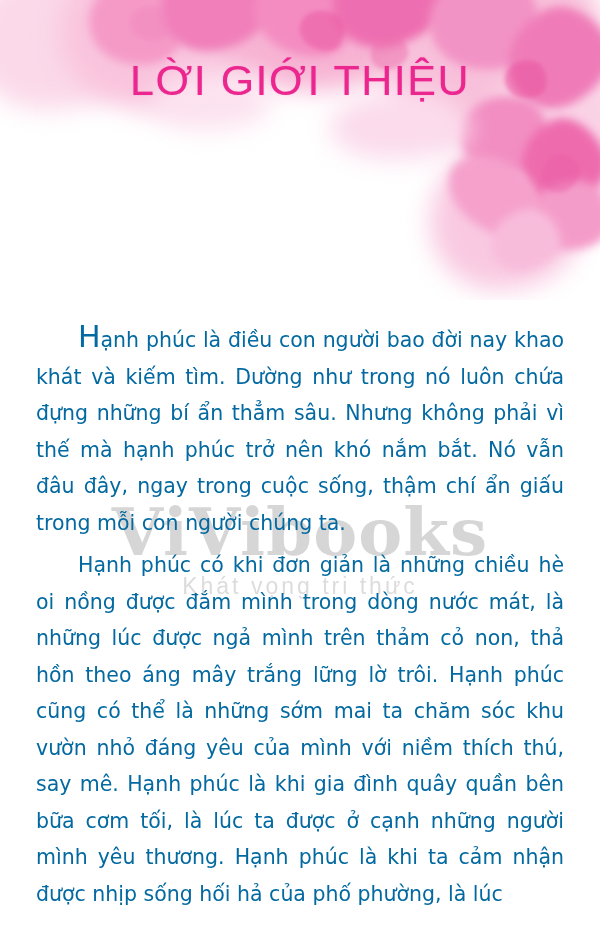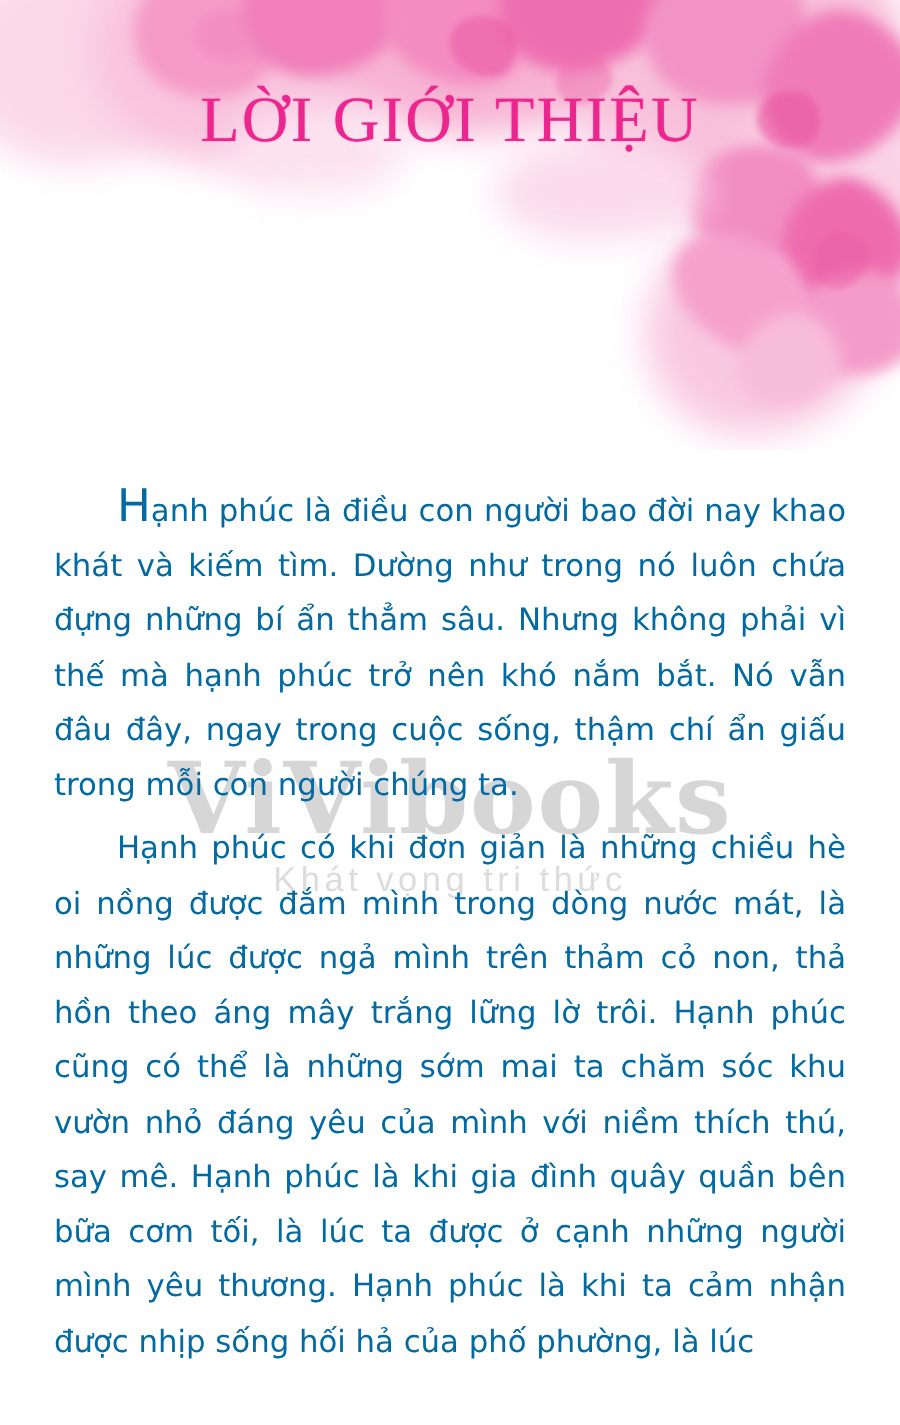--- a/index.html
+++ b/index.html
@@ -45,21 +45,21 @@
     filter: blur(12px);
   }
 
   
   .title {
     position: absolute;
     top: 56px;
     left: 0;
     width: 600px;
     text-align: center;
-    font-family: Liberation Serif, serif;
+    font-family: Liberation Sans, sans-serif;
     font-size: 43px;
     letter-spacing: 1.5px;
     font-weight: 400;
     color: #ec268f;
     text-shadow: 0 0 1px rgba(236,38,143,0.5);
     white-space: nowrap;
   }
 
   
   .body-text {

